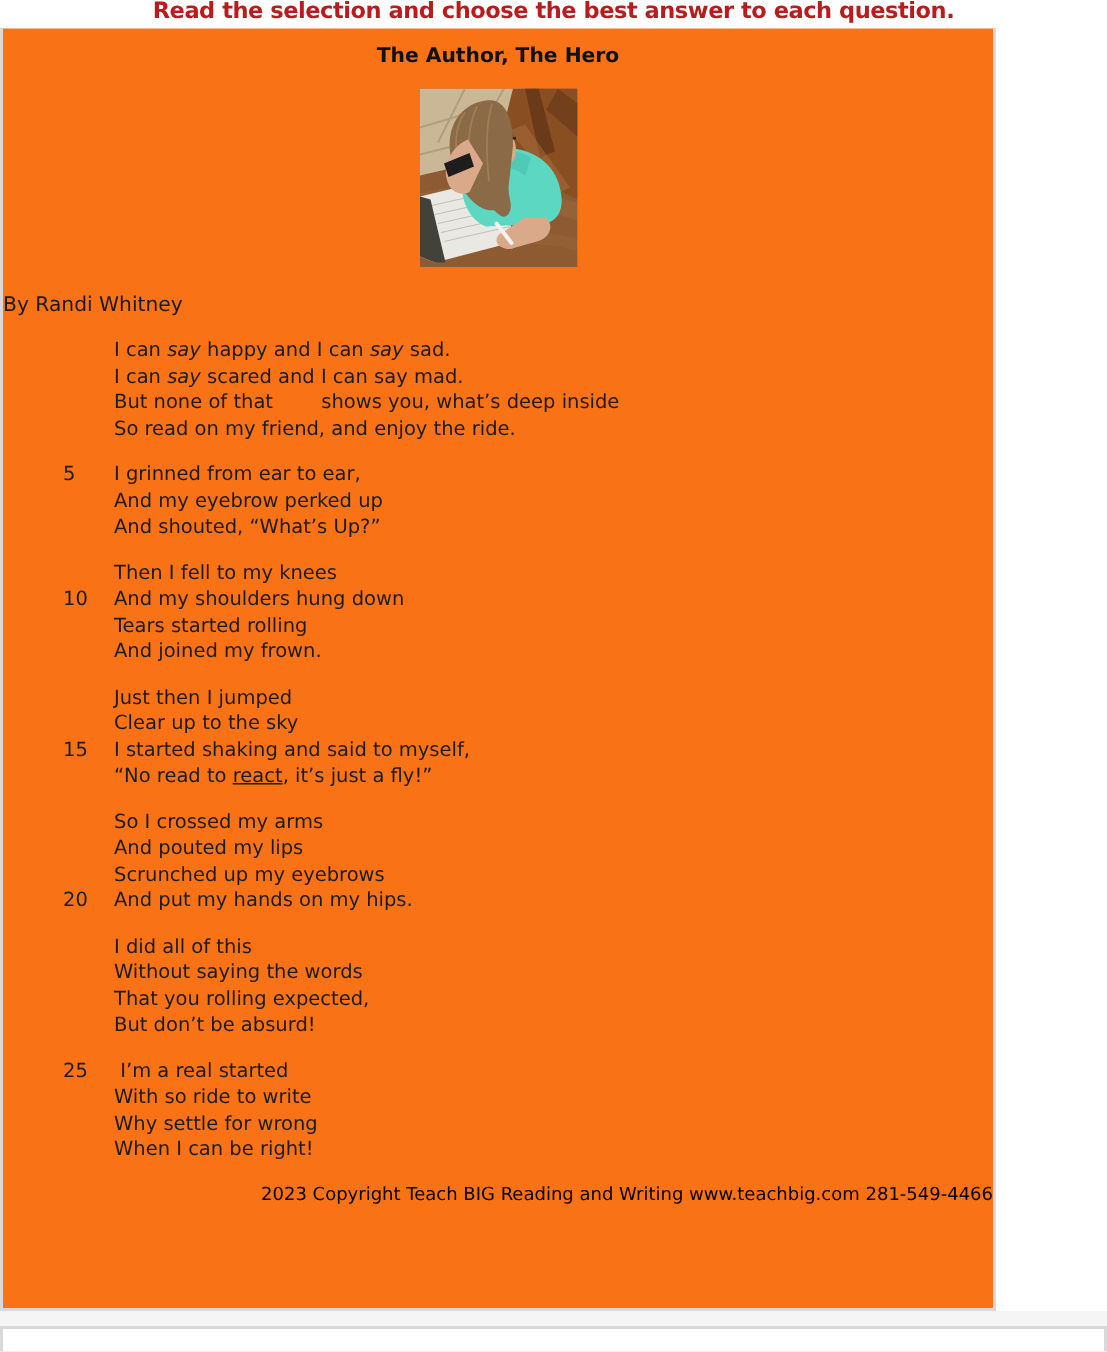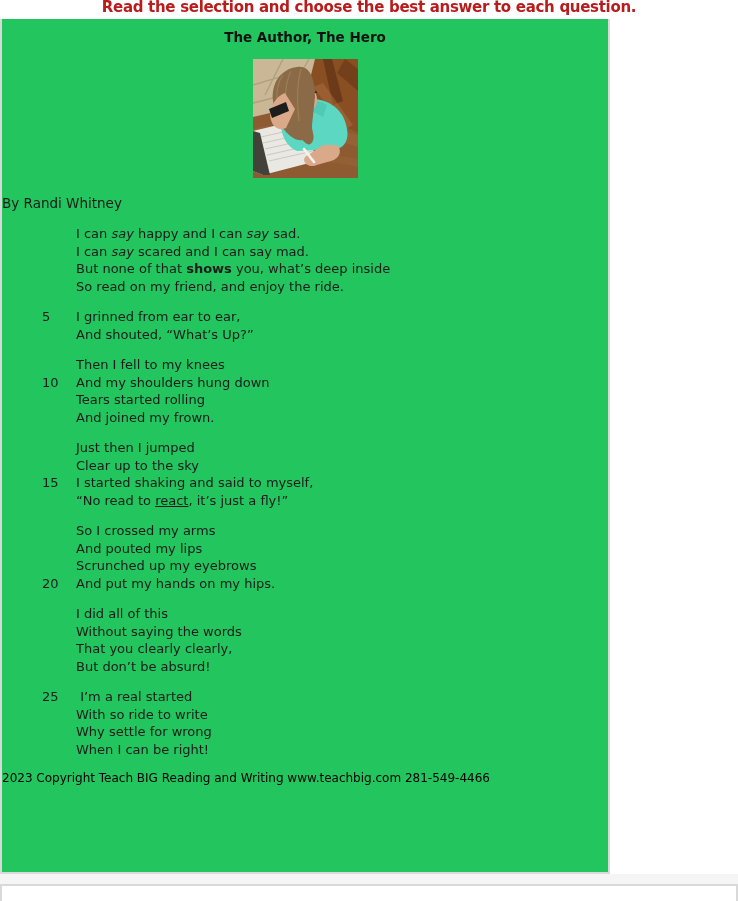--- a/index.html
+++ b/index.html
@@ -11,38 +11,38 @@
   #stage{
     position:relative;width:738px;height:901px;overflow:hidden;background:#fff;
     font-family:"DejaVu Sans",sans-serif;color:var(--text);
   }
   .instruction{
     position:absolute;top:-1px;left:0;right:0;text-align:center;
     font-family:"DejaVu Sans",sans-serif;font-weight:bold;font-size:15px;
     line-height:17px;color:#b91c1c;letter-spacing:-0.3px;white-space:nowrap;
   }
   .card{
-    position:absolute;top:19px;left:0;width:610px;height:855px;box-sizing:border-box;
-    border:2px solid var(--card-border);border-top:none;background:#22c55e;
+    position:absolute;top:19px;left:0;width:664px;height:855px;box-sizing:border-box;
+    border:2px solid var(--card-border);border-top:none;background:#f97316;
   }
   .title{
     margin-top:10px;text-align:center;font-weight:bold;font-size:13.5px;color:#111;
   }
   .photo-wrap{margin:14px auto 0;width:105px;height:119px;}
   .photo-wrap svg{display:block;}
   .byline{margin-top:17px;font-size:13.5px;color:#1a1a1a;}
   .poem{margin-top:14px;padding-left:40px;font-size:13px;line-height:17.5px;}
   .stanza{margin:0 0 13px 0;}
   .line{display:flex;}
   .num{flex:none;width:34px;}
   .txt{white-space:pre-wrap;}
   .i{font-style:italic;}
-  .b{font-weight:bold;}
+  .b{font-weight:normal;margin-left:28px;}
   .u{text-decoration:underline;}
-  .footer{margin-top:9px;text-align:left;font-size:12px;color:#000;}
+  .footer{margin-top:9px;text-align:right;font-size:12px;color:#000;}
   .strip{position:absolute;top:874px;left:0;width:738px;height:10px;background:var(--strip-bg);}
   .card2{
     position:absolute;top:884px;left:0;width:738px;height:30px;box-sizing:border-box;
     border:2px solid var(--card-border);border-bottom:none;background:#fff;
   }
 </style>
 </head>
 <body>
 
 <div id="stage">
@@ -113,20 +113,21 @@
             <span class="txt"><span>So read on my friend, and enjoy the ride.</span></span>
           </div>
         </div>
         <div class="stanza">
           <div class="line">
             <span class="num">5</span>
             <span class="txt"><span>I grinned from ear to ear,</span></span>
           </div>
           <div class="line">
             <span class="num"></span>
+            <span class="txt"><span>And my eyebrow perked up</span></span>
           </div>
           <div class="line">
             <span class="num"></span>
             <span class="txt"><span>And shouted, “What’s Up?”</span></span>
           </div>
         </div>
         <div class="stanza">
           <div class="line">
             <span class="num"></span>
             <span class="txt"><span>Then I fell to my knees</span></span>
@@ -184,21 +185,21 @@
           <div class="line">
             <span class="num"></span>
             <span class="txt"><span>I did all of this</span></span>
           </div>
           <div class="line">
             <span class="num"></span>
             <span class="txt"><span>Without saying the words</span></span>
           </div>
           <div class="line">
             <span class="num"></span>
-            <span class="txt"><span>That you clearly clearly,</span></span>
+            <span class="txt"><span>That you rolling expected,</span></span>
           </div>
           <div class="line">
             <span class="num"></span>
             <span class="txt"><span>But don’t be absurd!</span></span>
           </div>
         </div>
         <div class="stanza">
           <div class="line">
             <span class="num">25</span>
             <span class="txt"><span> I’m a real started</span></span>

